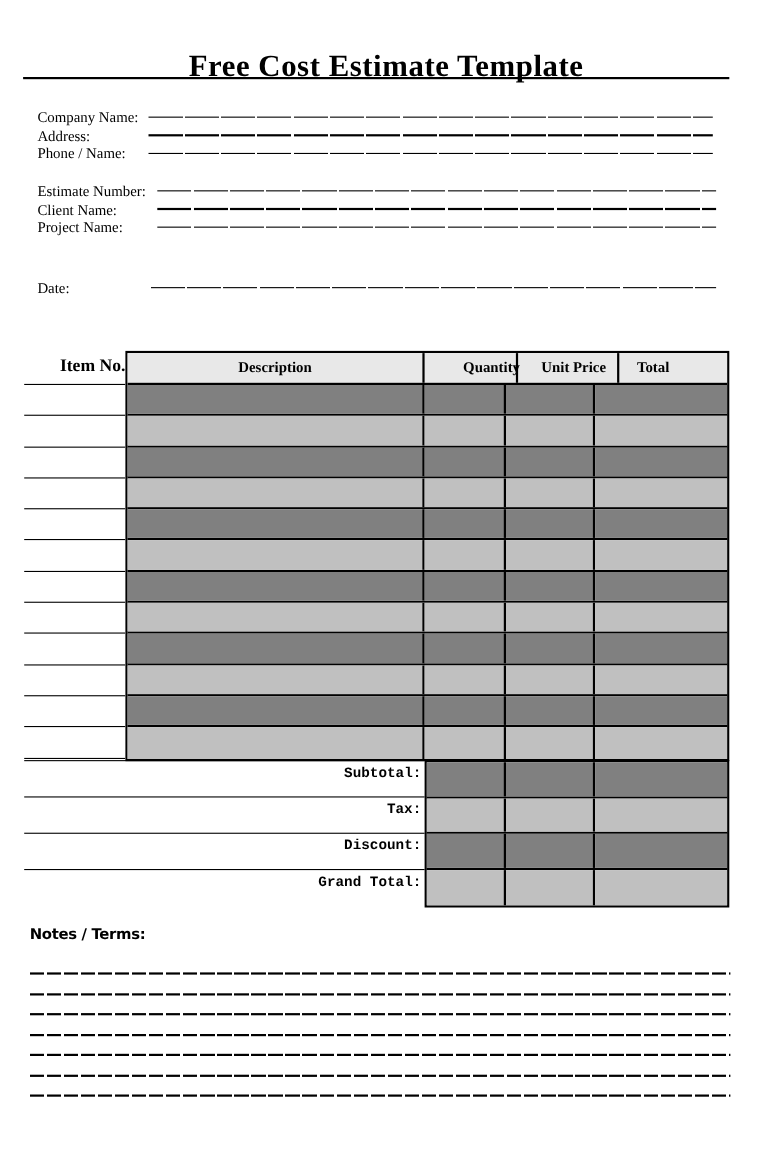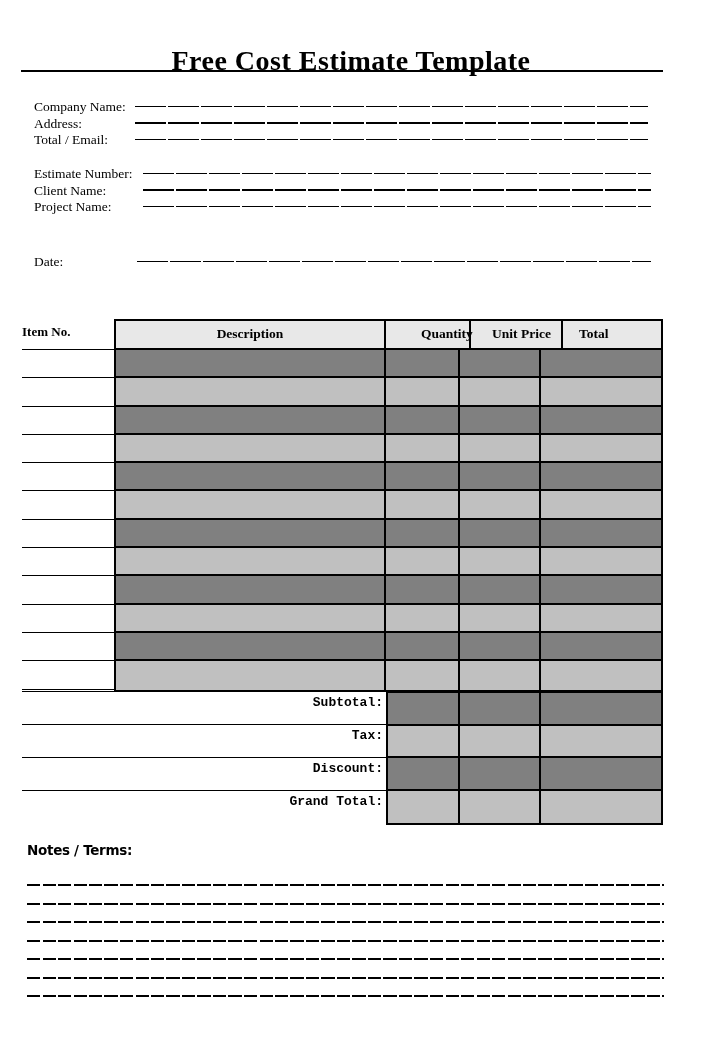--- a/index.html
+++ b/index.html
@@ -26,21 +26,21 @@
   #group-estimate .field-label{width:109px;}
   #group-date .field-label{width:103px;}
   .fill-line{
     flex:1; height:1.6px; margin-bottom:1px;
     background:repeating-linear-gradient(90deg,var(--border,#000) 0 31px,transparent 31px 33px);
   }
   
   #itemno-col{position:absolute; left:22px; top:319px; width:92px;}
   .itemno-header{
     height:31px; box-sizing:border-box; border-bottom:1.5px solid var(--border,#000);
-    text-align:left; font-weight:bold; font-size:13px; padding-top:5px;
+    text-align:right; font-weight:bold; font-size:16px; padding-top:5px;
   }
   .itemno-row{height:28.3px; box-sizing:border-box; border-bottom:1.5px solid var(--border,#000);}
   
   #main-table{
     position:absolute; left:114px; top:319px; width:549px;
     box-sizing:border-box; border:2px solid var(--border,#000); background:#fff;
   }
   .thead{
     display:flex; height:29px; box-sizing:border-box;
     border-bottom:2px solid var(--border,#000); background:var(--header-bg,#e8e8e8);gap:11px;
@@ -98,21 +98,21 @@
   <div class="fieldgroup" id="group-company">
       <div class="field-row">
         <span class="field-label">Company Name:</span>
         <span class="fill-line"></span>
       </div>
       <div class="field-row">
         <span class="field-label">Address:</span>
         <span class="fill-line"></span>
       </div>
       <div class="field-row">
-        <span class="field-label">Total / Email:</span>
+        <span class="field-label">Phone / Name:</span>
         <span class="fill-line"></span>
       </div>
     </div>
   <div class="fieldgroup" id="group-estimate">
       <div class="field-row">
         <span class="field-label">Estimate Number:</span>
         <span class="fill-line"></span>
       </div>
       <div class="field-row">
         <span class="field-label">Client Name:</span>

